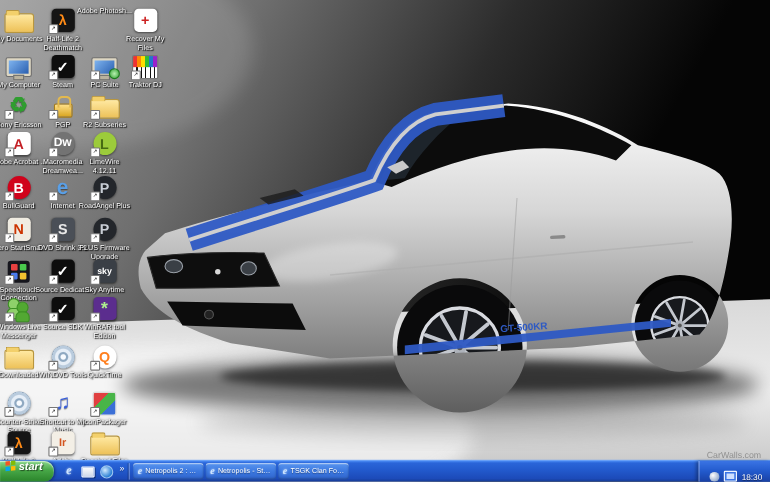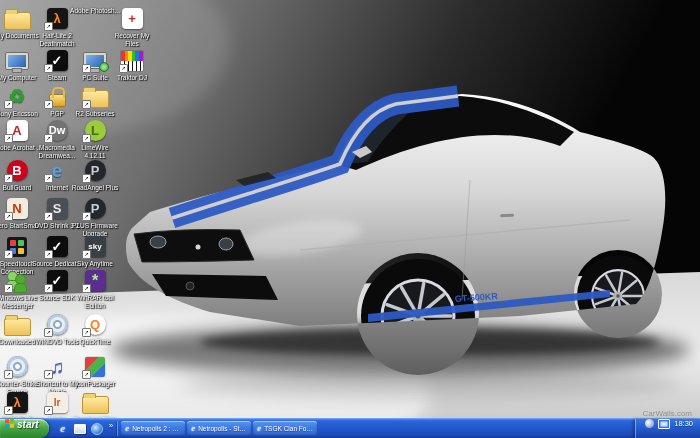--- a/index.html
+++ b/index.html
@@ -73,21 +73,21 @@
   .chev{color:#fff;font-size:8px;margin:0 2px 6px 0;cursor:pointer;text-shadow:0 1px 1px rgba(0,0,0,.4)}
   .tb-divider{width:1px;height:15px;background:rgba(255,255,255,.35);box-shadow:-1px 0 0 rgba(0,0,0,.25);margin:0 2px}
   #task-buttons{display:flex;align-items:center}
   .task-btn{height:15px;width:64px;margin:0 1px;border-radius:3px;cursor:pointer;
      background:linear-gradient(#5a95ef,#3c79e0 50%,#2f63cc);
      box-shadow:inset 0 1px 0 rgba(255,255,255,.5),inset 0 -1px 2px rgba(0,0,0,.3);
      display:flex;align-items:center;gap:3px;padding:0 4px;box-sizing:border-box;
      color:#fff;font-size:6.5px;overflow:hidden;white-space:nowrap;text-shadow:0 1px 1px rgba(0,0,0,.4)}
   .task-btn .qe{font-size:9px;line-height:9px;flex:0 0 auto}
   .task-btn .tlabel{overflow:hidden;text-overflow:ellipsis}
-  #tray{margin-left:auto;height:19px;display:flex;align-items:flex-start;gap:4px;padding:0 7px 0 9px;
+  #tray{margin-left:auto;height:19px;display:flex;align-items:flex-end;gap:4px;padding:0 7px 0 9px;
      background:linear-gradient(#3a74e4,#2259cc 50%,#1941a5);border-left:1px solid rgba(255,255,255,.4);
      box-shadow:-2px 0 3px rgba(0,0,0,.3)}
   .tray-vol{width:9px;height:9px;border-radius:50%;background:radial-gradient(circle at 35% 35%,#fff,#8fa6c9 75%);cursor:pointer}
   .tray-net{width:10px;height:8px;background:#cfe0ff;border:1px solid #f0f6ff;border-radius:1px;cursor:pointer;
      box-shadow:inset 0 0 0 1.5px #3a74e4}
   #clock{color:#fff;font-size:7.5px;text-shadow:0 1px 1px rgba(0,0,0,.5)}
 </style>
 </head>
 <body>
 

